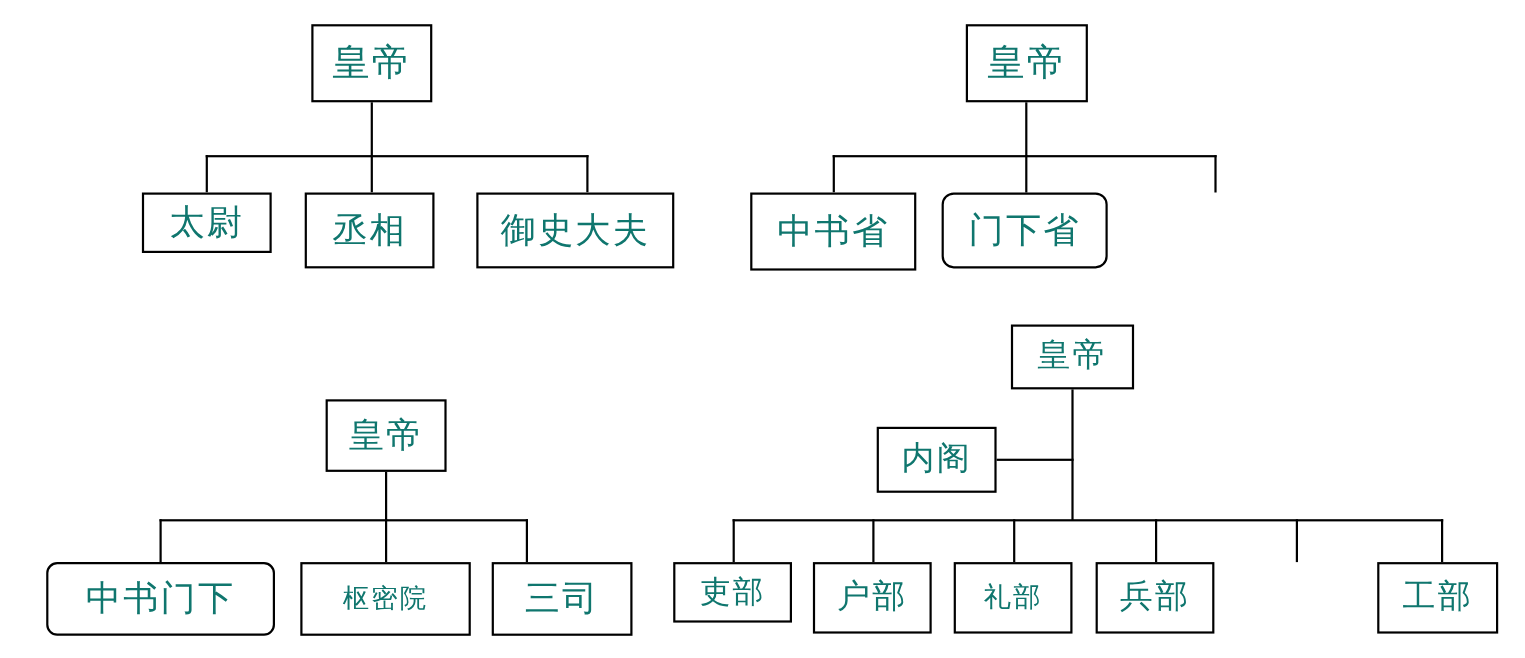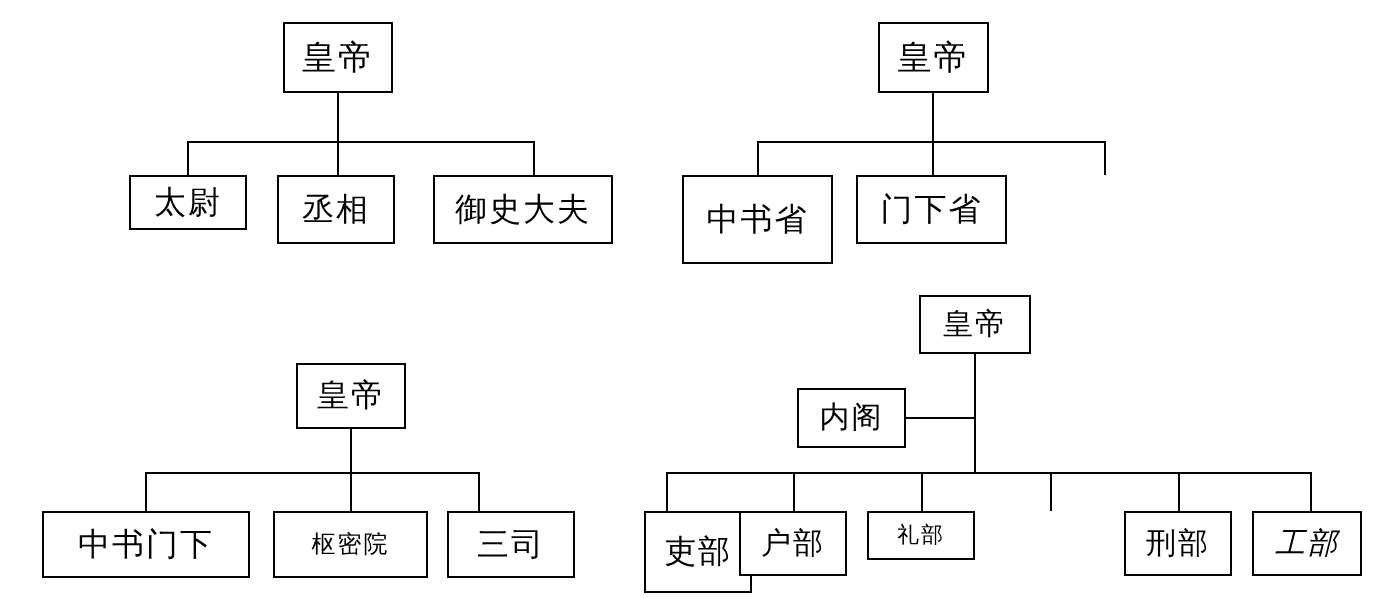--- a/index.html
+++ b/index.html
@@ -17,21 +17,21 @@
     font-family: "DejaVu Serif", "Liberation Serif", serif;
   }
   .node {
     position: absolute;
     box-sizing: border-box;
     border: 2px solid #000000;
     background: #ffffff;
     display: flex;
     align-items: center;
     justify-content: center;
-    color: #000000;
+    color: #0f766e;
     line-height: 1;
     white-space: nowrap;
     letter-spacing: 2px;
     z-index: 3;
   }
   .node .label {
     display: block;
     transform: translateY(-1px);
   }
   .vline {
@@ -73,37 +73,37 @@
 
   <div class="node" style="left:878px; top:22px; width:111px; height:71px; font-size:34px;">
     <span class="label">皇帝</span>
   </div>
   <div class="vline" style="left:932px; top:92px; height:50px;"></div>
   <div class="hline" style="left:757px; top:141px; width:349px;"></div>
   <div class="vline" style="left:757px; top:141px; height:34px;"></div>
   <div class="vline" style="left:932px; top:141px; height:34px;"></div>
   <div class="vline" style="left:1104px; top:141px; height:34px;"></div>
 
-  <div class="node" style="left:682px; top:175px; width:151px; height:89px; font-size:32px;">
+  <div class="node" style="left:682px; top:175px; width:151px; height:71px; font-size:32px;">
     <span class="label">中书省</span>
   </div>
-  <div class="node" style="left:856px; top:175px; width:151px; height:69px; font-size:32px;">
+  <div class="node" style="left:856px; top:175px; width:151px; height:69px; font-size:32px;border-radius:11px;">
     <span class="label">门下省</span>
   </div>
 
   <div class="node" style="left:296px; top:363px; width:110px; height:66px; font-size:32px;">
     <span class="label">皇帝</span>
   </div>
   <div class="vline" style="left:350px; top:428px; height:45px;"></div>
   <div class="hline" style="left:145px; top:472px; width:335px;"></div>
   <div class="vline" style="left:145px; top:472px; height:39px;"></div>
   <div class="vline" style="left:350px; top:472px; height:39px;"></div>
   <div class="vline" style="left:478px; top:472px; height:39px;"></div>
 
-  <div class="node" style="left:42px; top:511px; width:208px; height:67px; font-size:32px;">
+  <div class="node" style="left:42px; top:511px; width:208px; height:67px; font-size:32px;border-radius:10px;">
     <span class="label">中书门下</span>
   </div>
   <div class="node" style="left:273px; top:511px; width:155px; height:67px; font-size:24px;">
     <span class="label">枢密院</span>
   </div>
   <div class="node" style="left:447px; top:511px; width:128px; height:67px; font-size:32px;">
     <span class="label">三司</span>
   </div>
 
   <div class="node" style="left:919px; top:295px; width:112px; height:59px; font-size:30px;">
@@ -117,29 +117,29 @@
   <div class="hline" style="left:904px; top:417px; width:72px;"></div>
 
   <div class="hline" style="left:666px; top:472px; width:646px;"></div>
   <div class="vline" style="left:666px; top:472px; height:39px;"></div>
   <div class="vline" style="left:793px; top:472px; height:39px;"></div>
   <div class="vline" style="left:921px; top:472px; height:39px;"></div>
   <div class="vline" style="left:1050px; top:472px; height:39px;"></div>
   <div class="vline" style="left:1178px; top:472px; height:39px;"></div>
   <div class="vline" style="left:1310px; top:472px; height:39px;"></div>
 
-  <div class="node" style="left:612px; top:511px; width:108px; height:82px; font-size:32px;margin-left:32px;">
+  <div class="node" style="left:612px; top:511px; width:108px; height:55px; font-size:28px;">
     <span class="label">吏部</span>
   </div>
   <div class="node" style="left:739px; top:511px; width:108px; height:65px; font-size:30px;">
     <span class="label">户部</span>
   </div>
-  <div class="node" style="left:867px; top:511px; width:108px; height:49px; font-size:22px;">
+  <div class="node" style="left:867px; top:511px; width:108px; height:65px; font-size:25px;">
     <span class="label">礼部</span>
   </div>
-  <div class="node" style="left:1124px; top:511px; width:108px; height:65px; font-size:30px;">
-    <span class="label">刑部</span>
+  <div class="node" style="left:996px; top:511px; width:108px; height:65px; font-size:30px;">
+    <span class="label">兵部</span>
   </div>
-  <div class="node" style="left:1252px; top:511px; width:110px; height:65px; font-size:30px;font-style:italic;">
+  <div class="node" style="left:1252px; top:511px; width:110px; height:65px; font-size:30px;">
     <span class="label">工部</span>
   </div>
 
 </div>
 
 </body></html>

